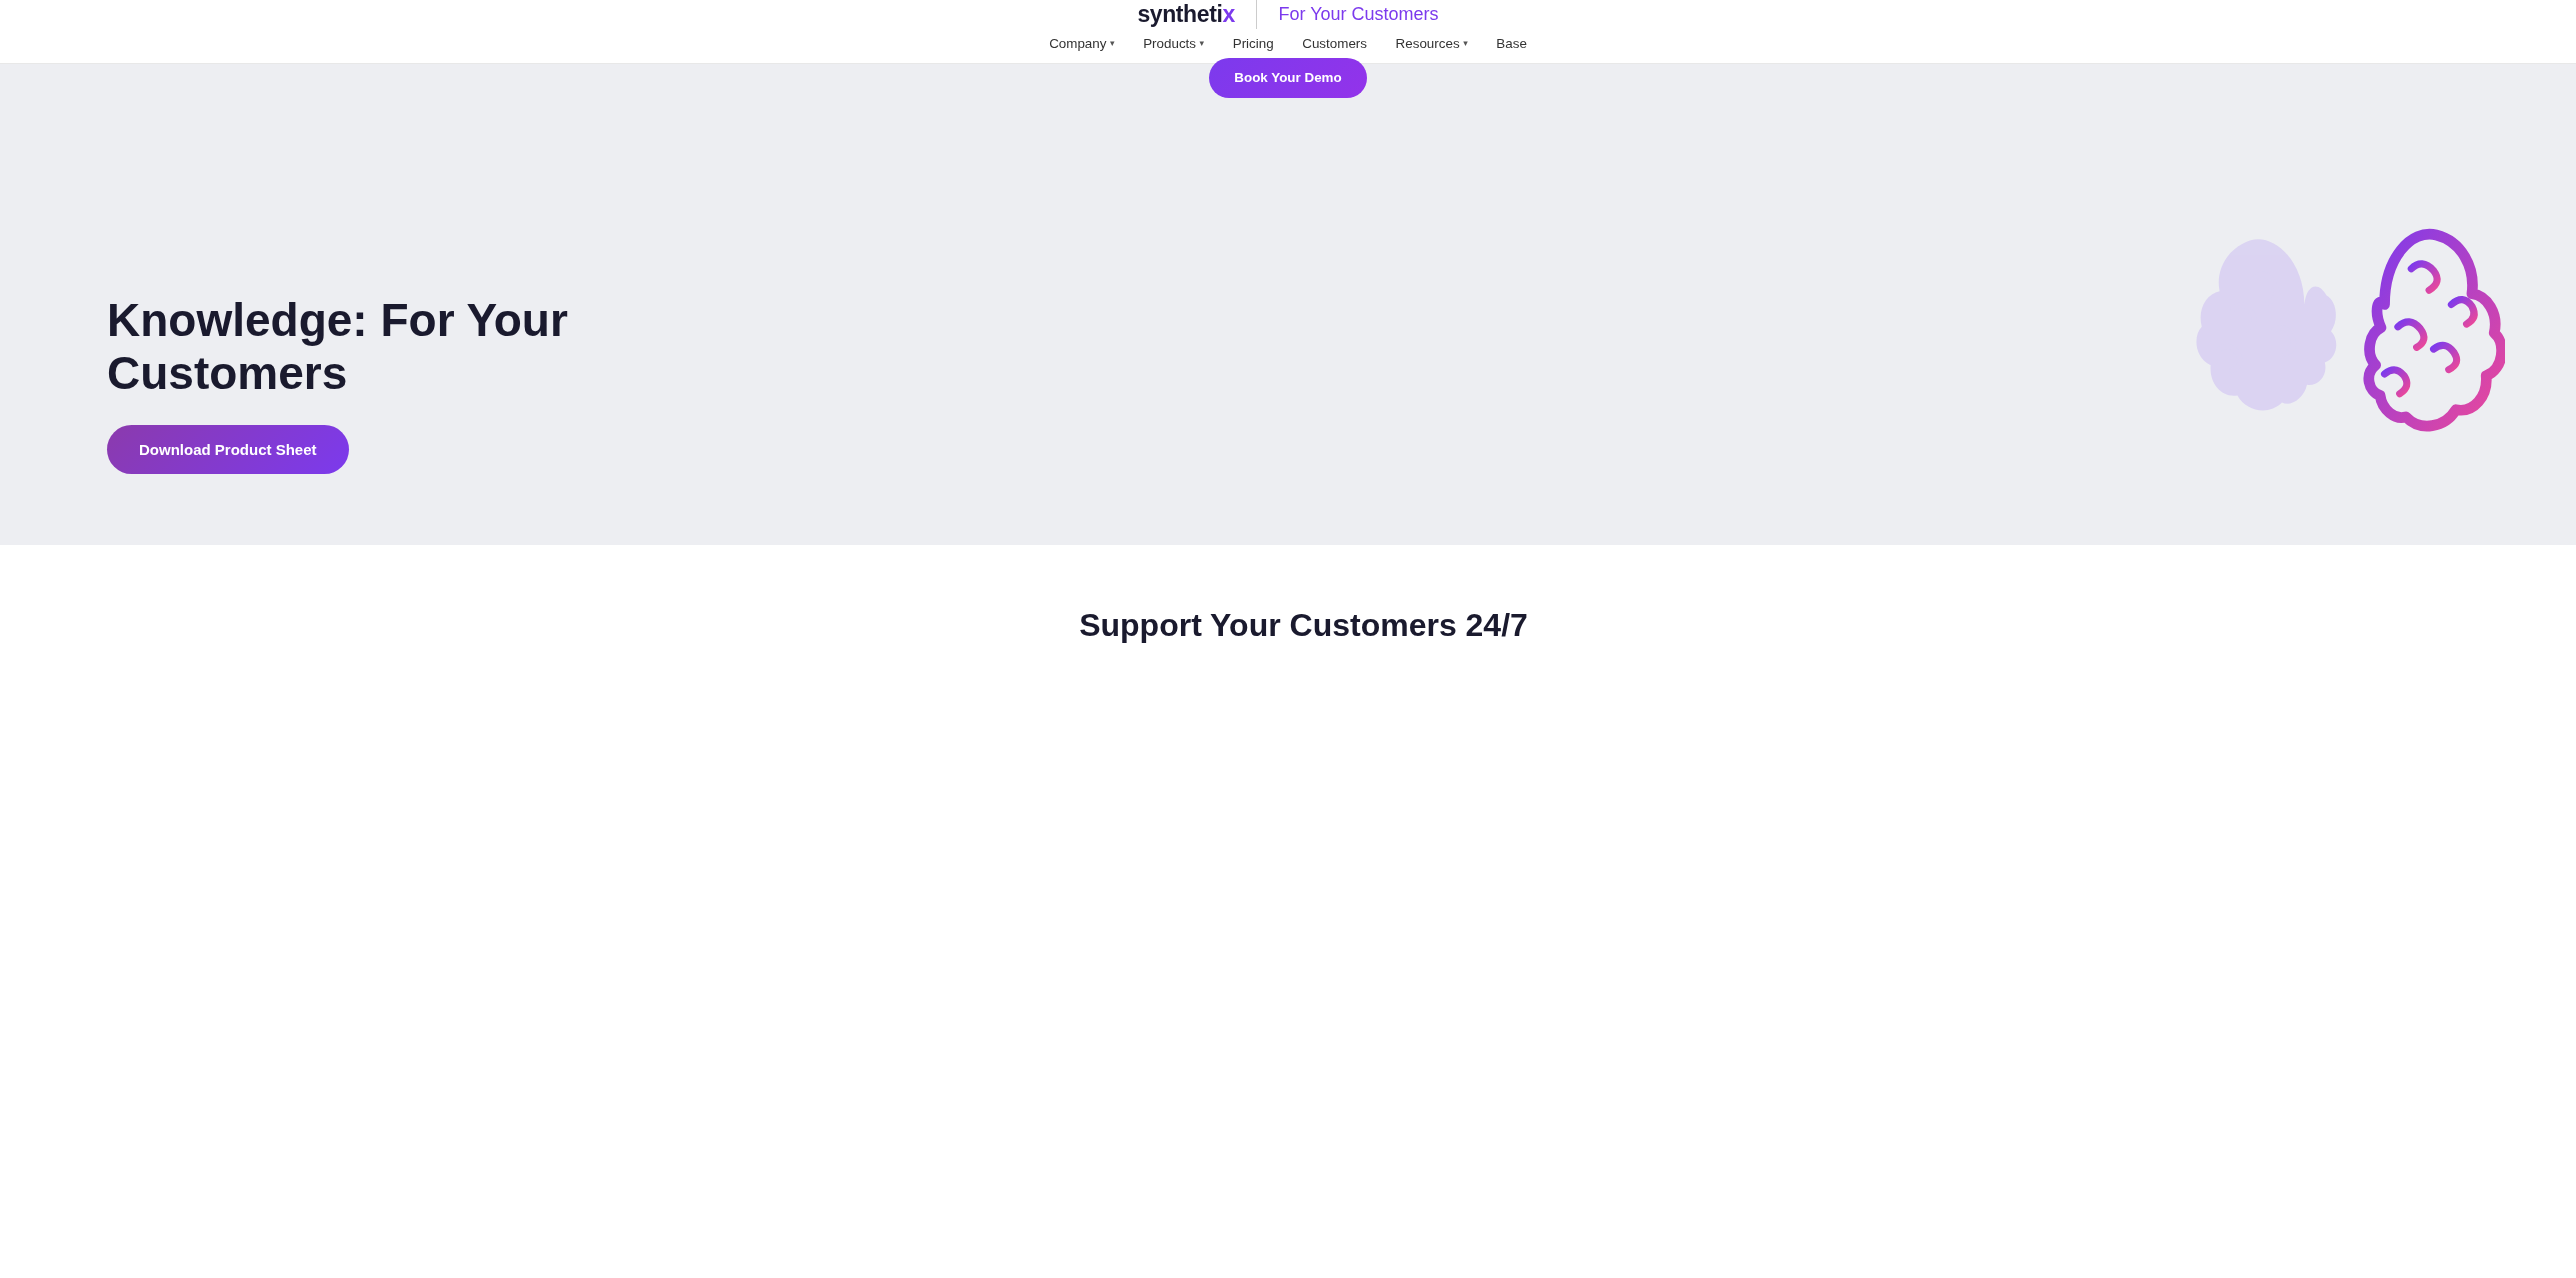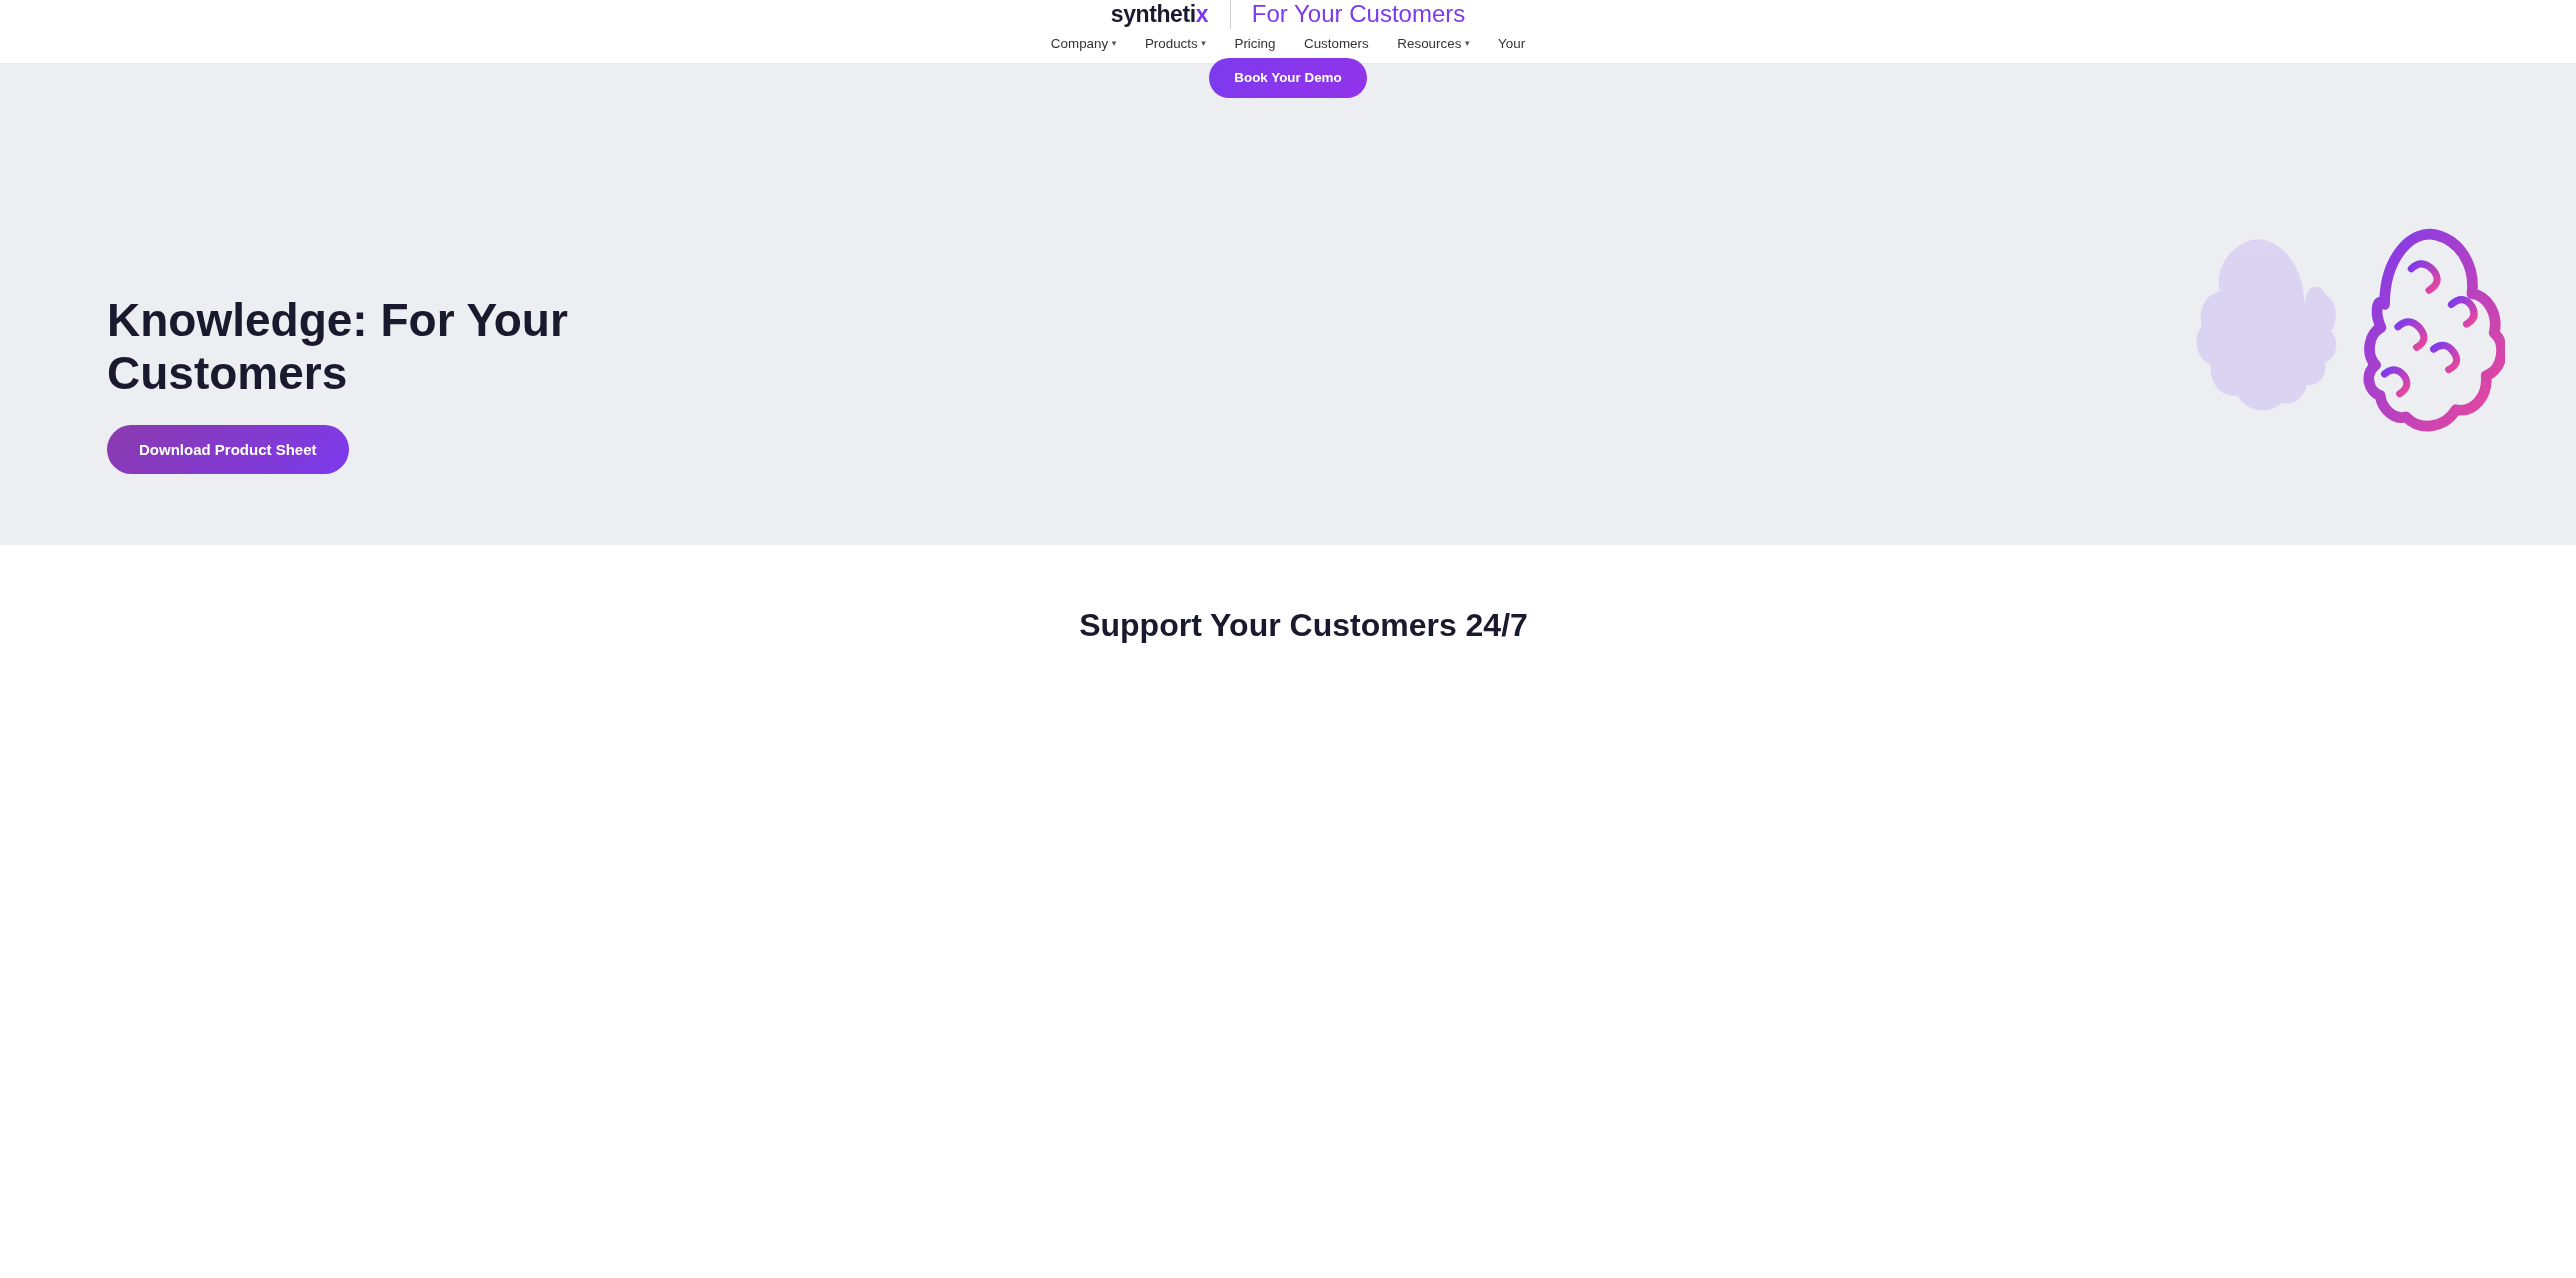--- a/index.html
+++ b/index.html
@@ -33,21 +33,21 @@
     .logo-text span.highlight {
       color: #7c3aed;
     }
     .logo-divider {
       width: 0.9px;
       height: 28.6px;
       background: #ccc;
       margin: 0 7.1px;
     }
     .logo-tagline {
-      font-size: 24px;
+      font-size: 18px;
       color: #7c3aed;
       font-weight: 400;
     }
     .nav-links {
       display: flex;
       align-items: center;
       gap: 3.6px;
     }
     .nav-link {
       display: flex;
@@ -171,21 +171,21 @@
       <span>Pricing</span>
     </a>
     <a class="nav-link">
       <span>Customers</span>
     </a>
     <a class="nav-link">
       <span>Resources</span>
       <span class="caret">▾</span>
     </a>
     <a class="nav-link">
-      <span>Your</span>
+      <span>Base</span>
     </a>
   </div>
   <button class="book-demo-btn">Book Your Demo</button>
 </nav>
 
 <section class="hero">
   <div class="hero-content">
     <h1 class="hero-title">Knowledge: For Your Customers</h1>
     <button class="download-btn">Download Product Sheet</button>
   </div>

